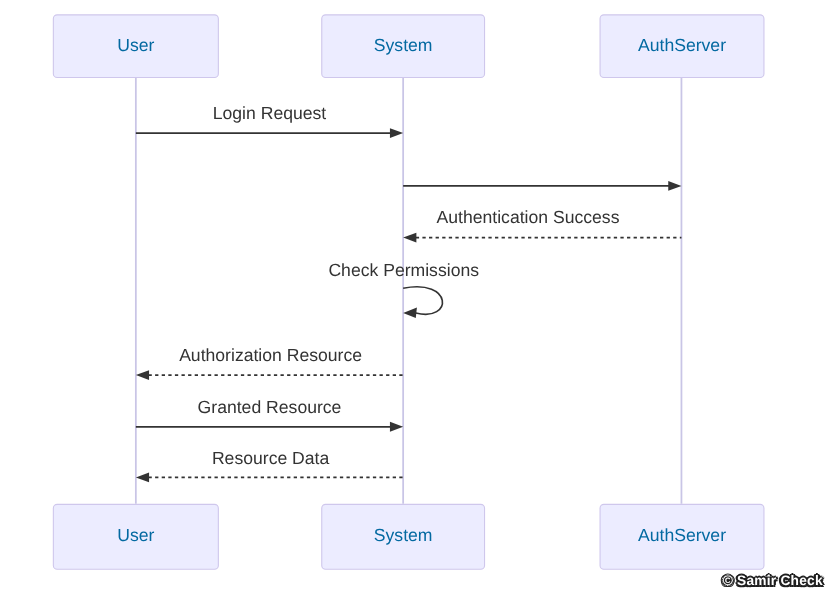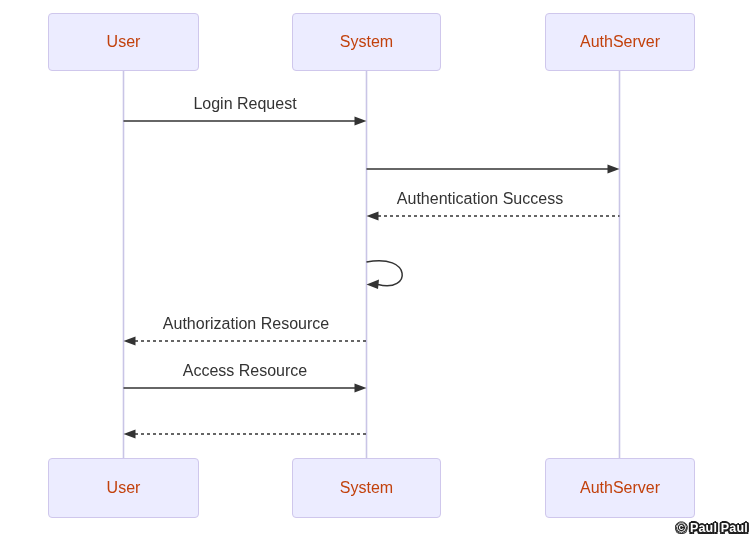--- a/index.html
+++ b/index.html
@@ -24,21 +24,21 @@
     position: absolute;
     height: 58px;
     background: #ECECFF;
     border: 1px solid #CFC7EC;
     border-radius: 4px;
     box-sizing: border-box;
     display: flex;
     align-items: center;
     justify-content: center;
     font-size: 16px;
-    color: #c2410c;
+    color: #0369a1;
   }
   .msg {
     position: absolute;
     transform: translateX(-50%);
     font-size: 16px;
     line-height: 19px;
     color: #333333;
     white-space: nowrap;
     text-align: center;
   }
@@ -123,18 +123,20 @@
   </div>
   <div class="actor" style="left:292px; top:458px; width:149px; height:60px;">
     <span>System</span>
   </div>
   <div class="actor" style="left:545px; top:458px; width:150px; height:60px;">
     <span>AuthServer</span>
   </div>
 
   <div class="msg" style="left:245px; top:94px;">Login Request</div>
   <div class="msg" style="left:480px; top:189px;">Authentication Success</div>
+  <div class="msg" style="left:367px; top:237px;">Check Permissions</div>
   <div class="msg" style="left:246px; top:314px;">Authorization Resource</div>
-  <div class="msg" style="left:245px; top:361px;">Access Resource</div>
+  <div class="msg" style="left:245px; top:361px;">Granted Resource</div>
+  <div class="msg" style="left:246px; top:408px;">Resource Data</div>
 
-  <div class="watermark">© Paul Paul</div>
+  <div class="watermark">© Samir Check</div>
 
 </div>
 
 </body></html>

